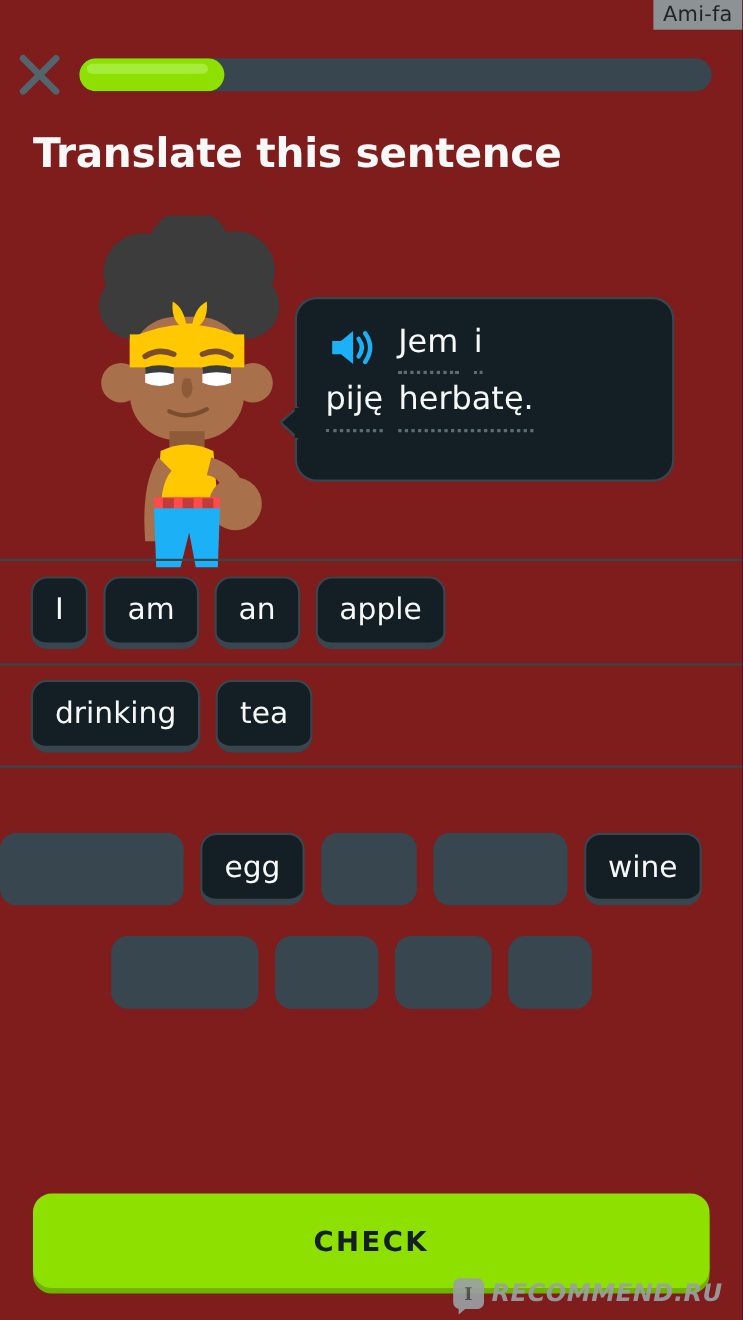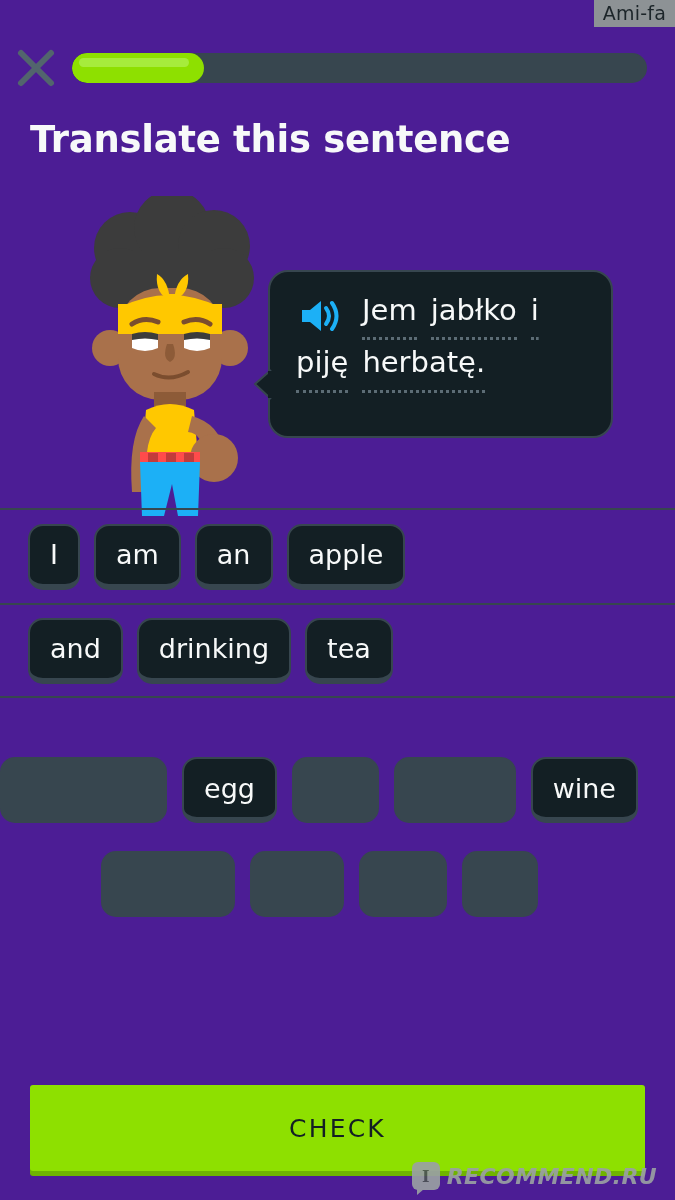--- a/index.html
+++ b/index.html
@@ -5,21 +5,21 @@
   * { box-sizing: border-box; margin: 0; padding: 0; }
   html, body {
     width: 675px; height: 1200px;
     background: #131f24;
     font-family: "DejaVu Sans", sans-serif;
     overflow: hidden;
   }
   .screen {
     position: relative;
     width: 675px; height: 1200px;
-    background: #4c1d95;
+    background: #7f1d1d;
   }
 
   
   .corner-label {
     position: absolute; top: 0; right: 0;
     background: #8d9295; color: #1c2529;
     font-size: 19px; font-family: "DejaVu Sans", sans-serif;
     padding: 2px 9px 3px 9px;
     letter-spacing: 0.2px;
     z-index: 40;
@@ -162,25 +162,25 @@
 
   
   .check-wrap {
     position: absolute; left: 30px; top: 1085px;
     width: 615px;
   }
   .check-btn {
     width: 100%; height: 86px;
     background: #8ee000;
     border: none;
-    border-radius: 3px;
+    border-radius: 17px;
     box-shadow: 0 5px 0 0 #6fb300;
     color: #131f24;
     font-size: 25px;
-    font-weight: normal;
+    font-weight: bold;
     letter-spacing: 2.2px;
     font-family: "DejaVu Sans", sans-serif;
     display: flex; align-items: center; justify-content: center; text-align: center;
   }
 
   
   .watermark {
     position: absolute; right: 18px; bottom: 10px;
     display: flex; align-items: center; gap: 7px;
     opacity: 0.92;
@@ -299,42 +299,40 @@
     <div class="bubble-line first">
       <span class="speaker-icon">
         <svg width="42" height="36" viewBox="0 0 42 36">
           <path d="M4 12 L12 12 L23 3 L23 33 L12 24 L4 24 Z" fill="#1cb0f6"></path>
           <path d="M28 10 Q34 18 28 26" stroke="#1cb0f6" stroke-width="4" fill="none" stroke-linecap="round"></path>
           <path d="M34 5 Q43 18 34 31" stroke="#1cb0f6" stroke-width="4" fill="none" stroke-linecap="round"></path>
         </svg>
       </span>
       <span class="phrase">
         <span class="word">Jem</span>
-        <span class="word">jabłko</span>
         <span class="word">i</span>
       </span>
     </div>
 
     <div class="bubble-line second">
       <span class="phrase">
         <span class="word">piję</span>
         <span class="word">herbatę.</span>
       </span>
     </div>
   </div>
 
   <div class="answer-area">
     <div class="answer-row">
       <span class="tile">I</span>
       <span class="tile">am</span>
       <span class="tile">an</span>
       <span class="tile">apple</span>
     </div>
     <div class="answer-row">
-      <span class="tile">and</span>
       <span class="tile">drinking</span>
       <span class="tile">tea</span>
     </div>
   </div>
 
   <div class="bank">
     <div class="bank-row">
       <span class="blank" style="width:168px"></span>
       <span class="tile">egg</span>
       <span class="blank" style="width:88px"></span>

